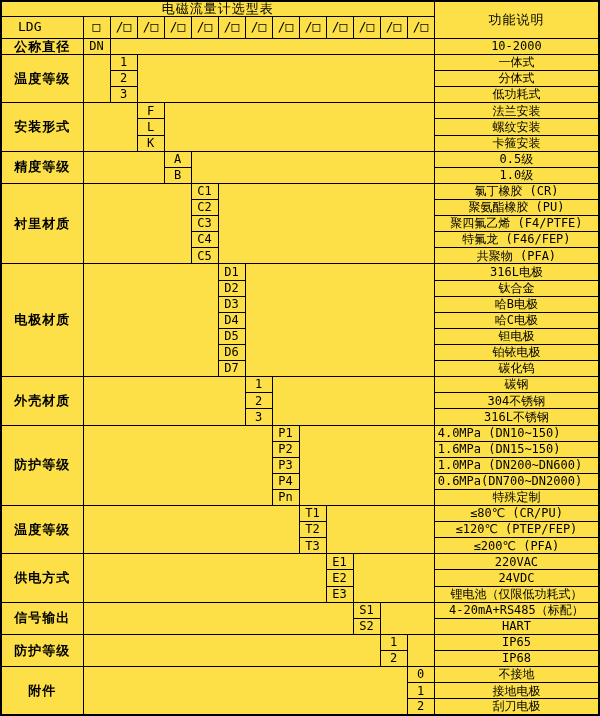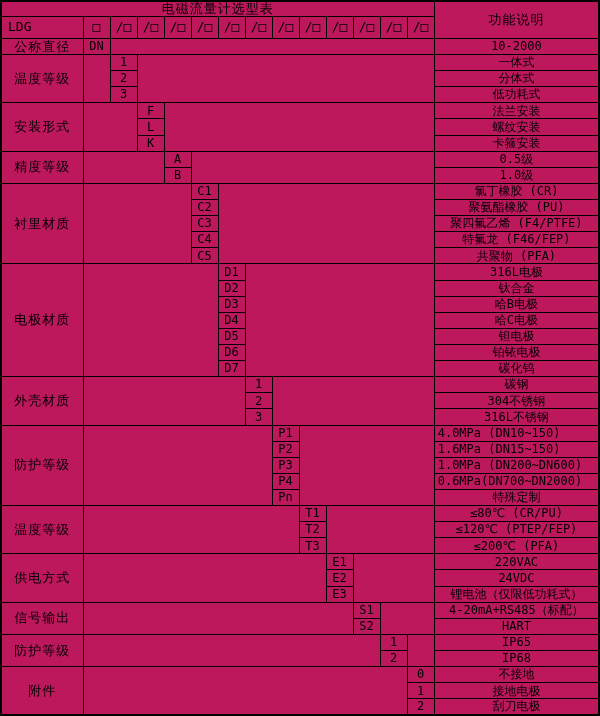--- a/index.html
+++ b/index.html
@@ -1,24 +1,24 @@
 <!DOCTYPE html>
 <html><head>
 <meta charset="utf-8">
 <style>
   html,body{margin:0;padding:0;background:#fff;}
   body{width:600px;height:716px;font-family:"DejaVu Sans Mono","DejaVu Sans",monospace;color:#000;}
-  table{border-collapse:collapse;table-layout:fixed;width:600px;height:716px;border:2px solid #000;background:#be185d;}
+  table{border-collapse:collapse;table-layout:fixed;width:600px;height:716px;border:2px solid #000;background:#fde047;}
   td{border:1px solid #000;padding:0;margin:0;overflow:hidden;white-space:nowrap;
      font-size:12px;line-height:1.05;text-align:center;vertical-align:middle;}
   td.ttl{font-size:13px;font-weight:normal;letter-spacing:1px;}
   td.hdr{font-size:13px;letter-spacing:1px;margin-left:24px;}
-  td.ldg{text-align:left;padding-left:6px;font-size:13px;}
+  td.ldg{text-align:left;padding-left:16px;font-size:13px;}
   td.box{font-size:13px;}
-  td.lbl{font-size:13px;letter-spacing:1px;}
+  td.lbl{font-size:13px;letter-spacing:1px;font-weight:bold;}
   td.fn.left{text-align:left;padding-left:3px;margin-left:7px;}
   tr.r-title{height:15px;}
   tr.r-model{height:22px;}
   tr.r{height:16px;}
 </style>
 </head>
 <body>
 
 <table>
   <colgroup>

